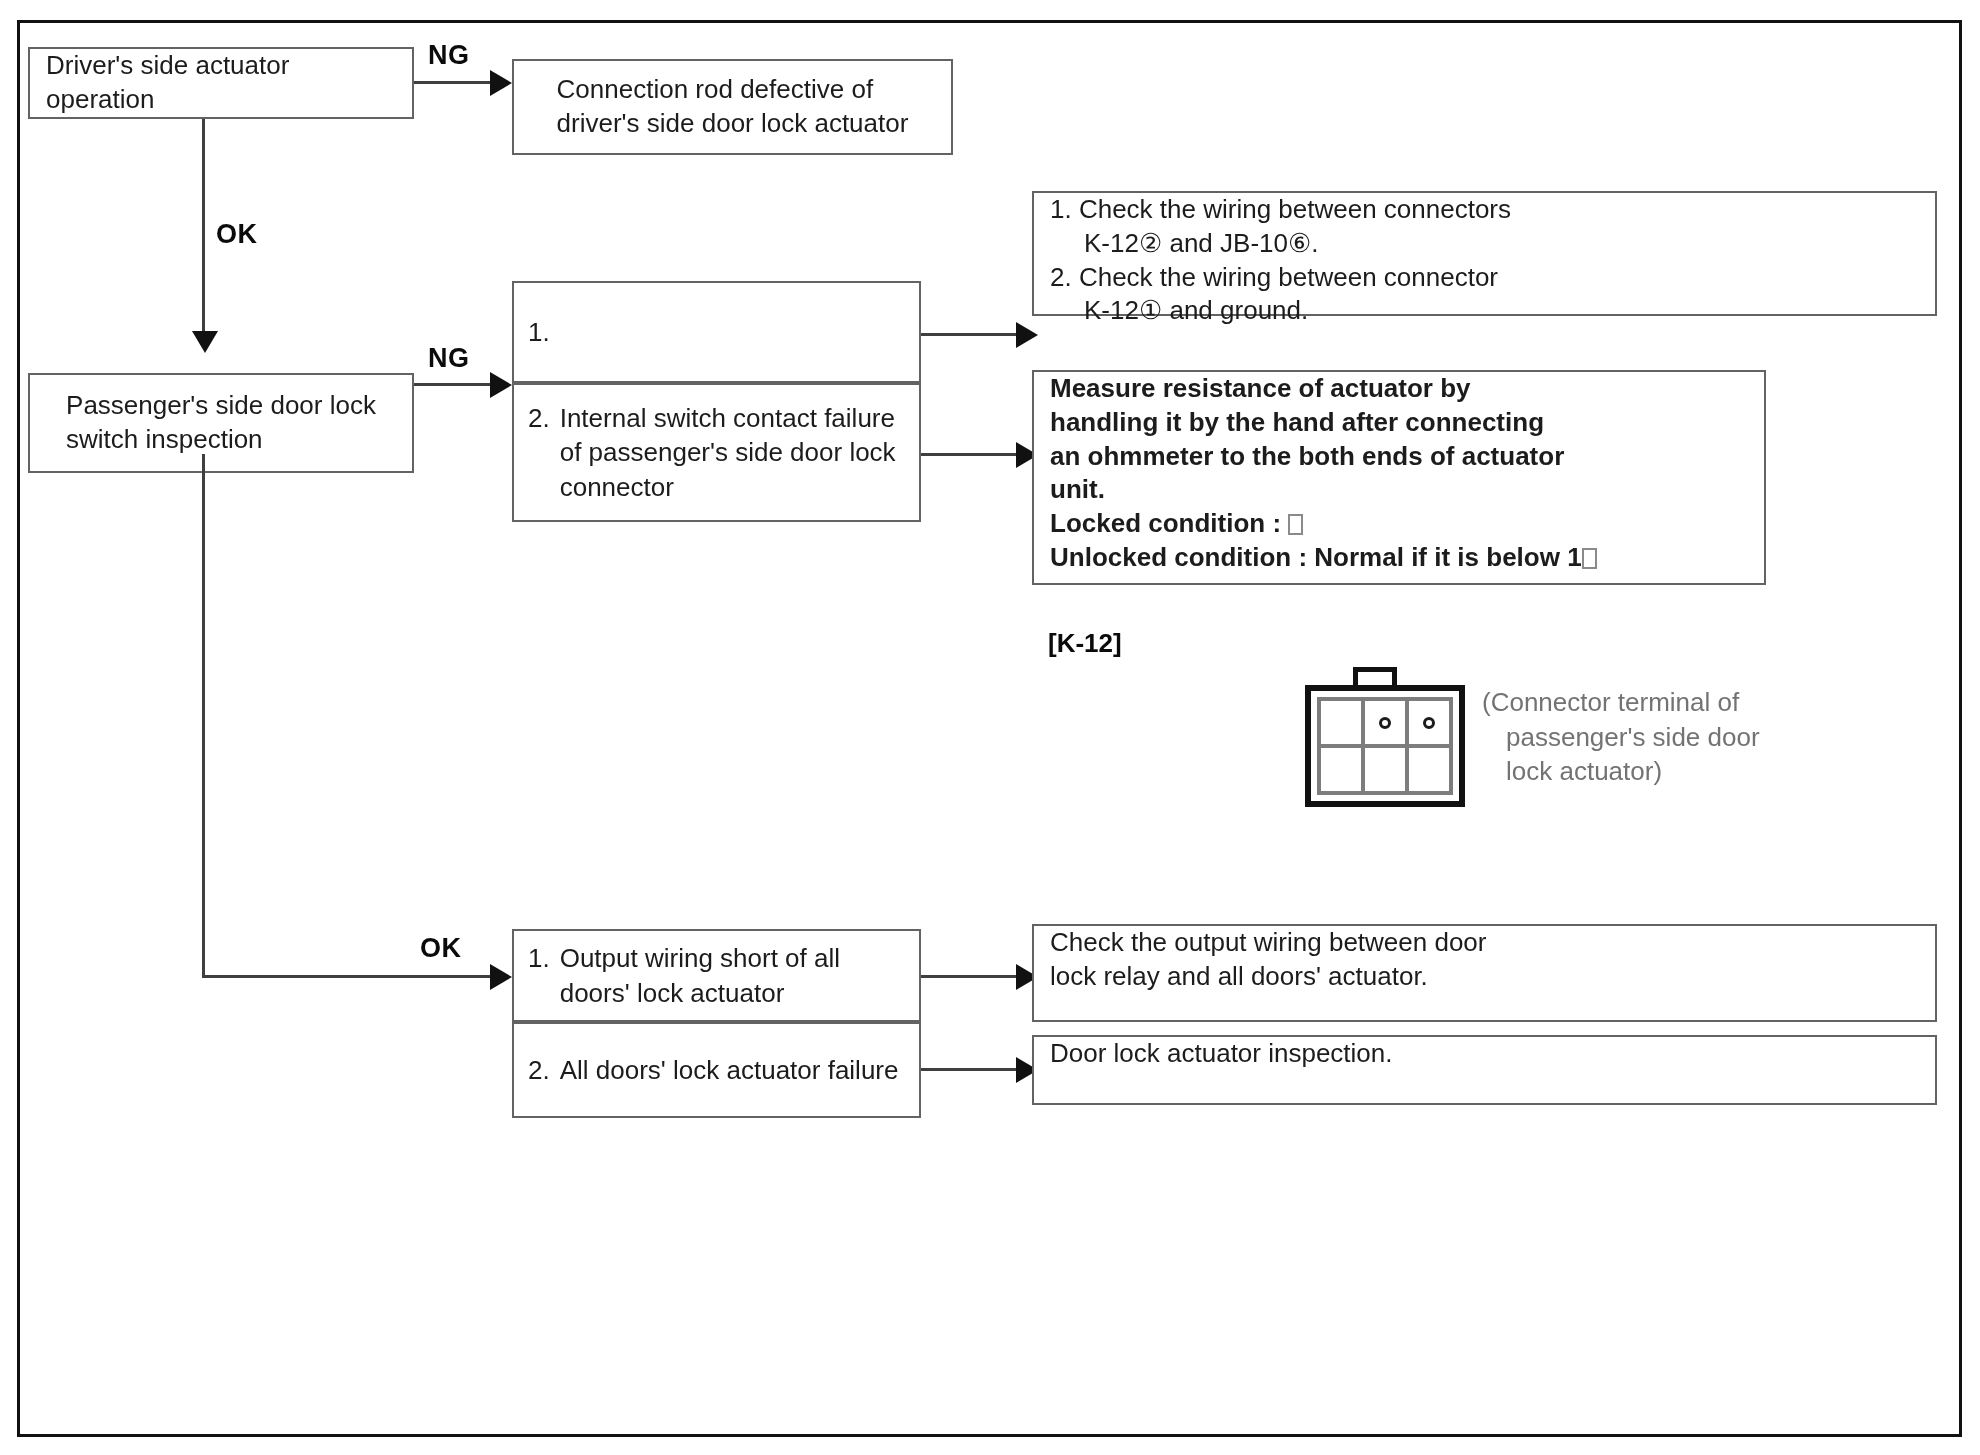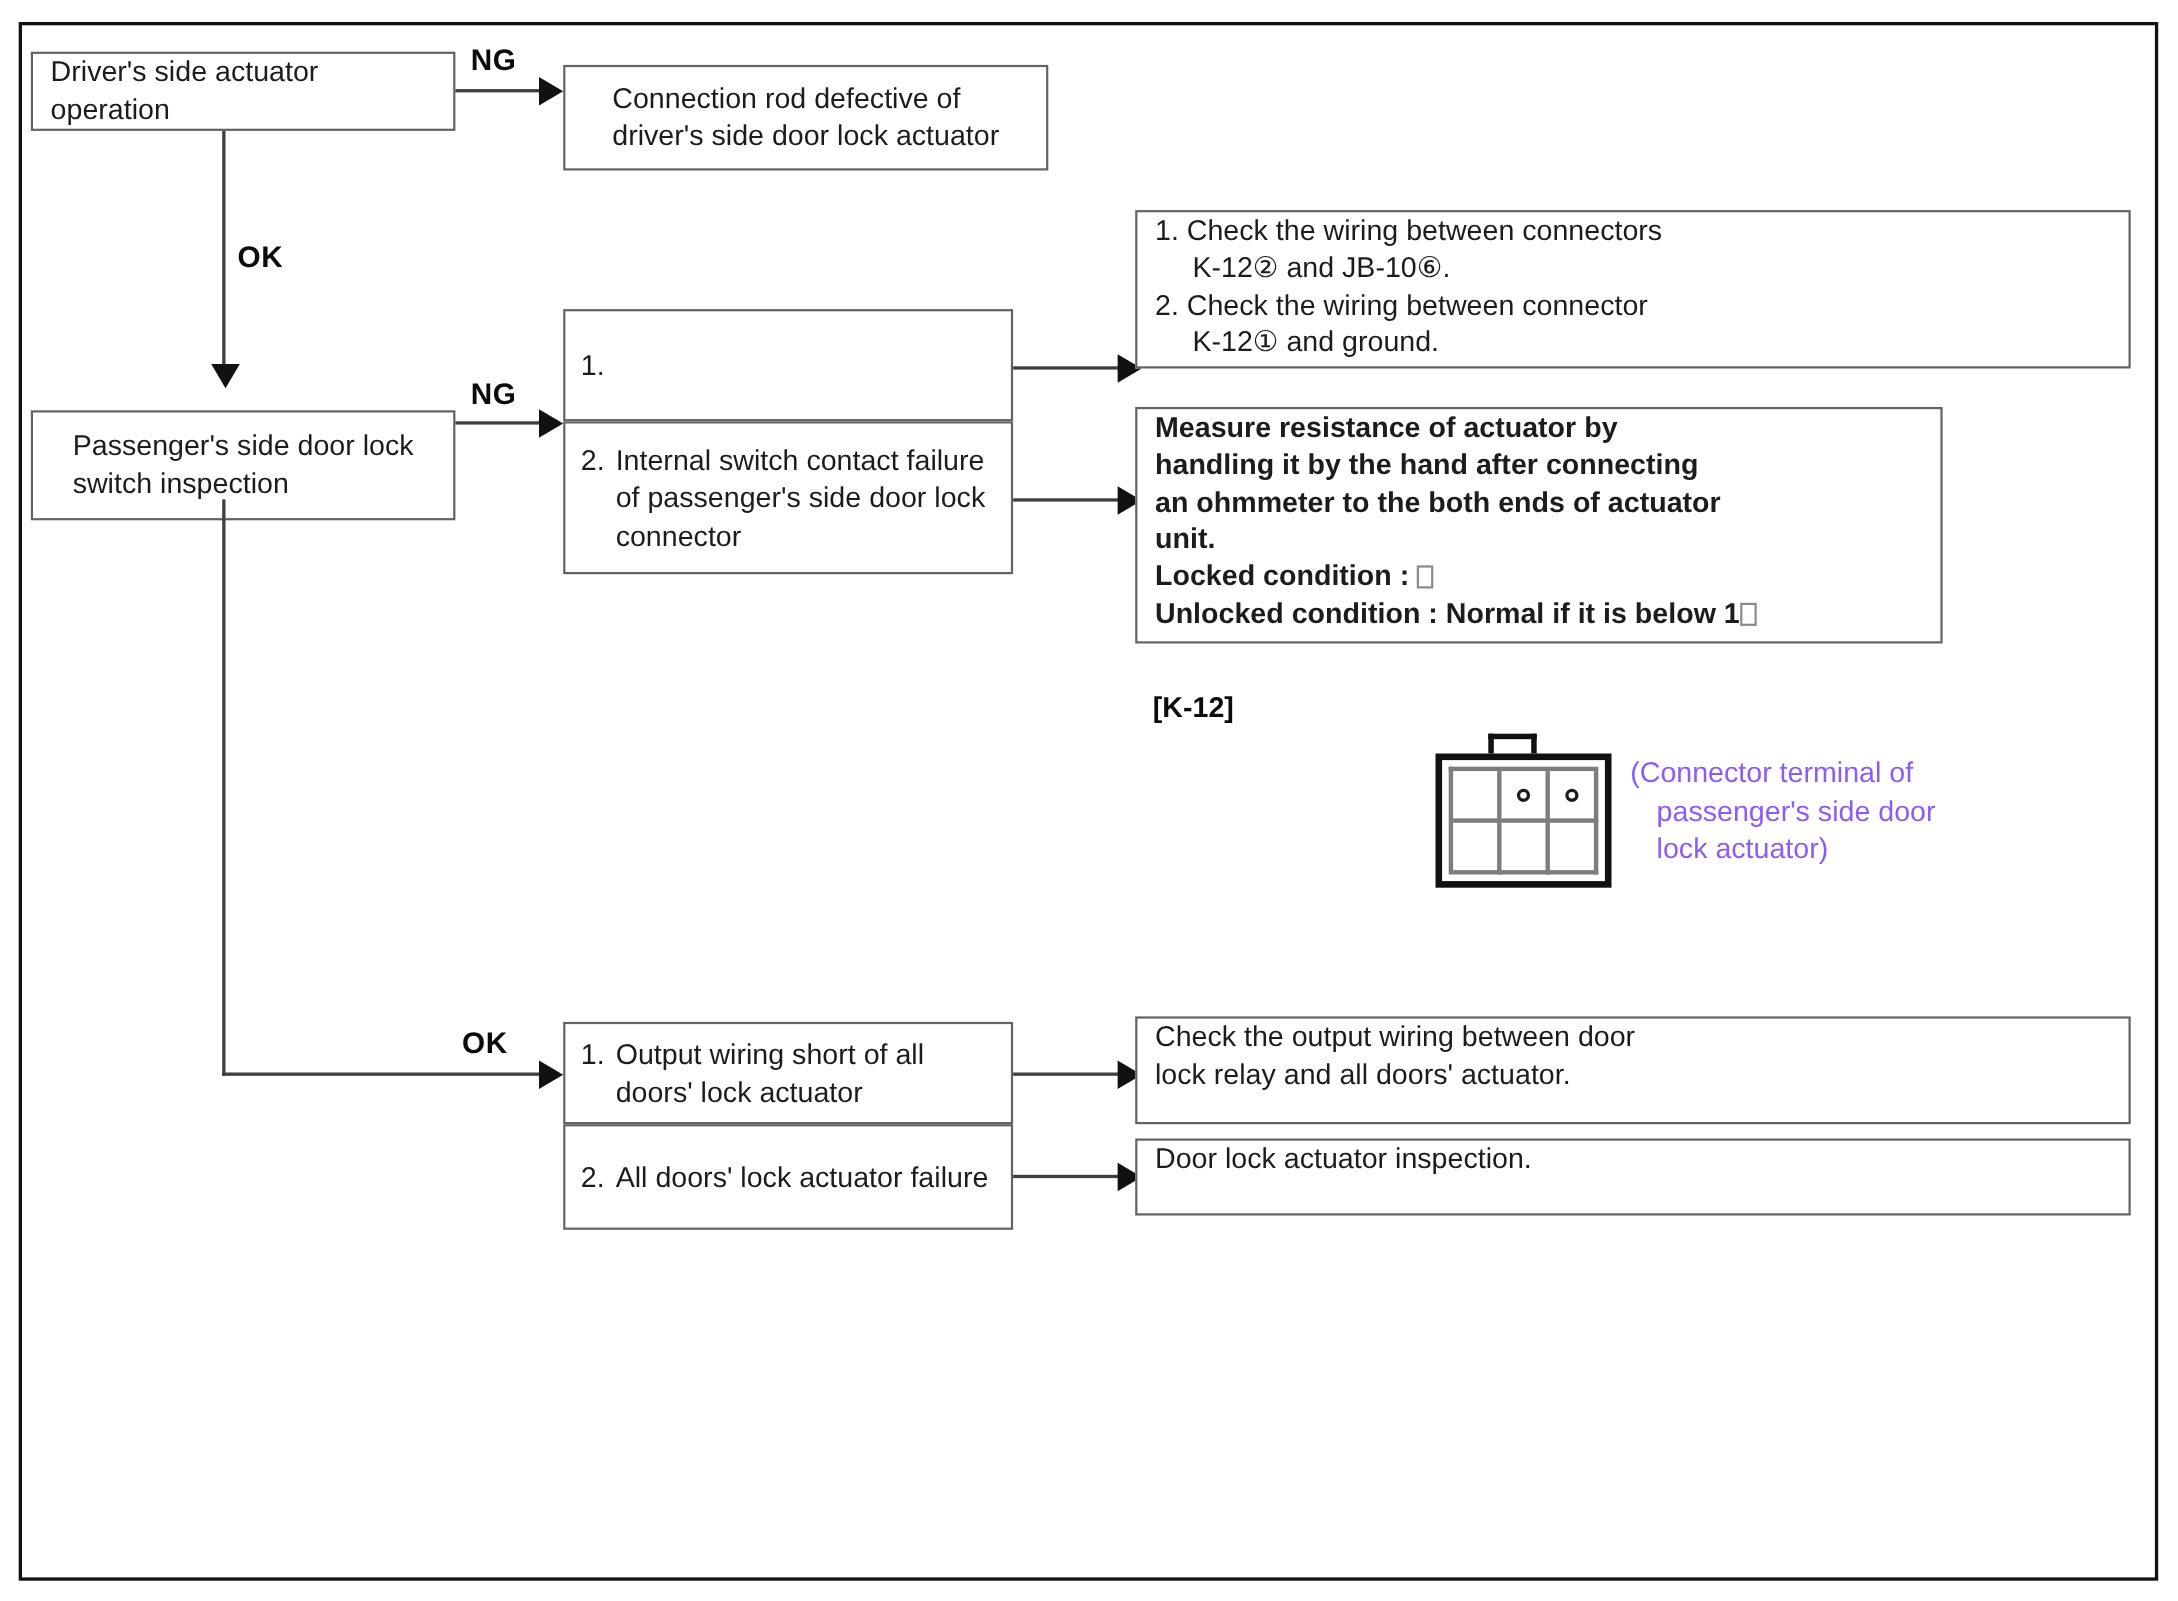--- a/index.html
+++ b/index.html
@@ -163,21 +163,21 @@
     width: 12px;
     height: 12px;
     border-radius: 50%;
     border: 3px solid #1c1c1c;
     box-sizing: border-box;
   }
   .conn-caption {
     position: absolute;
     font-size: 26px;
     line-height: 1.33;
-    color: #8b5cf6;
+    color: #737373;
   }
   .conn-caption .ind { padding-left: 24px; }
 
   .tofu {
     display: inline-block;
     width: 15px;
     height: 21px;
     border: 2px solid #8a8a8a;
     box-sizing: border-box;
     vertical-align: -3px;
@@ -235,21 +235,21 @@
         </span>
       </div>
     </div>
 
     <div class="hline" style="left:901px; top:310px; width:103px;"></div>
     <div class="arrow-r" style="left:996px; top:299px;"></div>
 
     <div class="hline" style="left:901px; top:430px; width:103px;"></div>
     <div class="arrow-r" style="left:996px; top:419px;"></div>
 
-    <div class="box center-v" style="left:1012px; top:168px; width:905px; height:144px;">
+    <div class="box center-v" style="left:1012px; top:168px; width:905px; height:125px;">
       <div class="pad">
         <div>1. Check the wiring between connectors</div>
         <div style="padding-left:34px;">K-12② and JB-10⑥.</div>
         <div>2. Check the wiring between connector</div>
         <div style="padding-left:34px;">K-12① and ground.</div>
       </div>
     </div>
 
     <div class="box center-v" style="left:1012px; top:347px; width:734px; height:215px;font-weight:bold;">
       <div class="pad">

